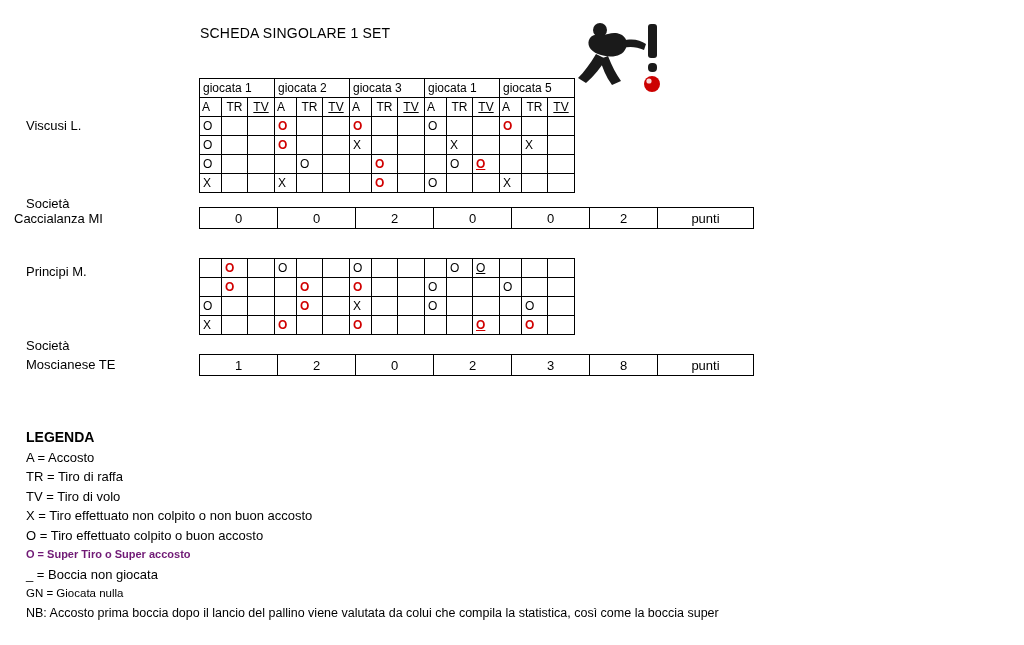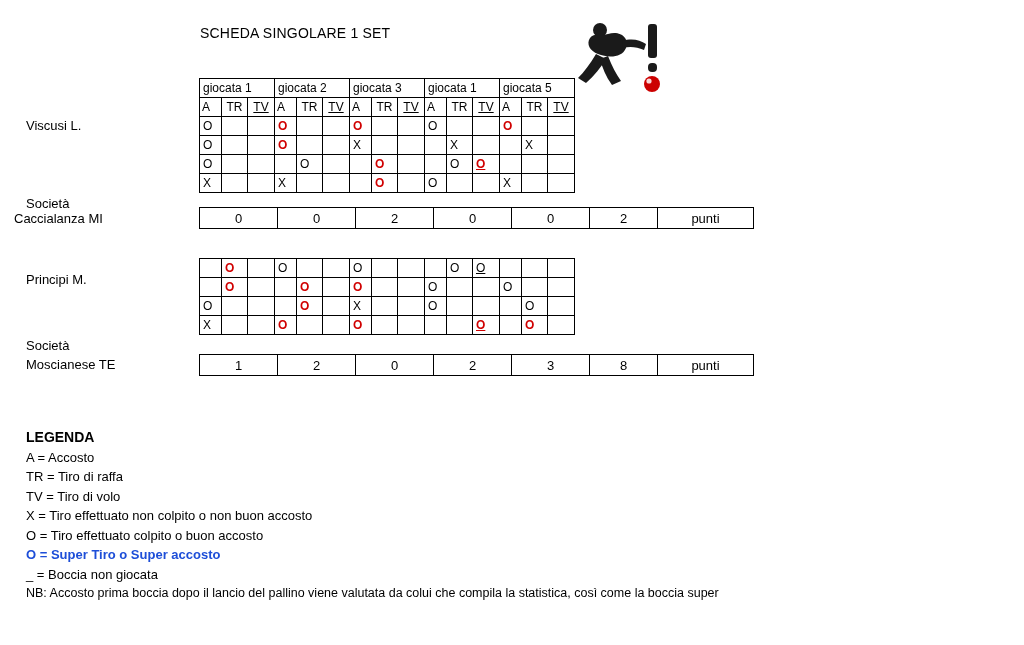--- a/index.html
+++ b/index.html
@@ -102,21 +102,21 @@
   .scorebar td.unit { width: 95px; }
 
   
   #legend {
     left: 26px;
     top: 428px;
     font-size: 13px;
     line-height: 19.5px;
   }
   #legend .legend-title { font-size: 14px; font-weight: bold; }
-  #legend .l-super { color: #1d4ed8; font-weight: bold; font-size: 13px; }
+  #legend .l-super { color: #701a75; font-weight: bold; font-size: 11px; }
   #legend .l-small { font-size: 11.5px; }
   #legend .l-note { font-size: 12.5px; }
   #legend div { white-space: nowrap; }
 </style>
 </head>
 <body>
 
 <div class="abs" id="doc-title">SCHEDA SINGOLARE 1 SET</div>
 
 <div class="abs" id="logo">
@@ -254,21 +254,21 @@
       <td class="sc">2</td>
       <td class="sc">0</td>
       <td class="sc">0</td>
       <td class="tot">2</td>
       <td class="unit">punti</td>
     </tr>
   </tbody>
     </table>
 </div>
 
-<div class="abs player-name" style="left:26px; top:272px;">Principi M.</div>
+<div class="abs player-name" style="left:26px; top:264px;">Principi M.</div>
 <div class="abs soc-label" style="left:26px; top:338px;">Società</div>
 <div class="abs soc-label" style="left:26px; top:357px;">Moscianese TE</div>
 
 <div class="abs" style="left:199px; top:258px;">
   <table class="grid">
     <tbody>
         <tr id="p2r0">
           <td class="mark colA"></td>
           <td class="mark colTR super">O</td>
           <td class="mark colTV"></td>
@@ -358,14 +358,15 @@
 
 <div class="abs" id="legend">
   <div class="legend-title">LEGENDA</div>
   <div>A = Accosto</div>
   <div>TR = Tiro di raffa</div>
   <div>TV = Tiro di volo</div>
   <div>X = Tiro effettuato non colpito o non buon accosto</div>
   <div>O = Tiro effettuato colpito o buon accosto</div>
   <div class="l-super">O = Super Tiro o Super accosto</div>
   <div>_ = Boccia non giocata</div>
+  <div class="l-small">GN = Giocata nulla</div>
   <div class="l-note">NB: Accosto prima boccia dopo il lancio del pallino viene valutata da colui che compila la statistica, così come la boccia super</div>
 </div>
 
 </body></html>

